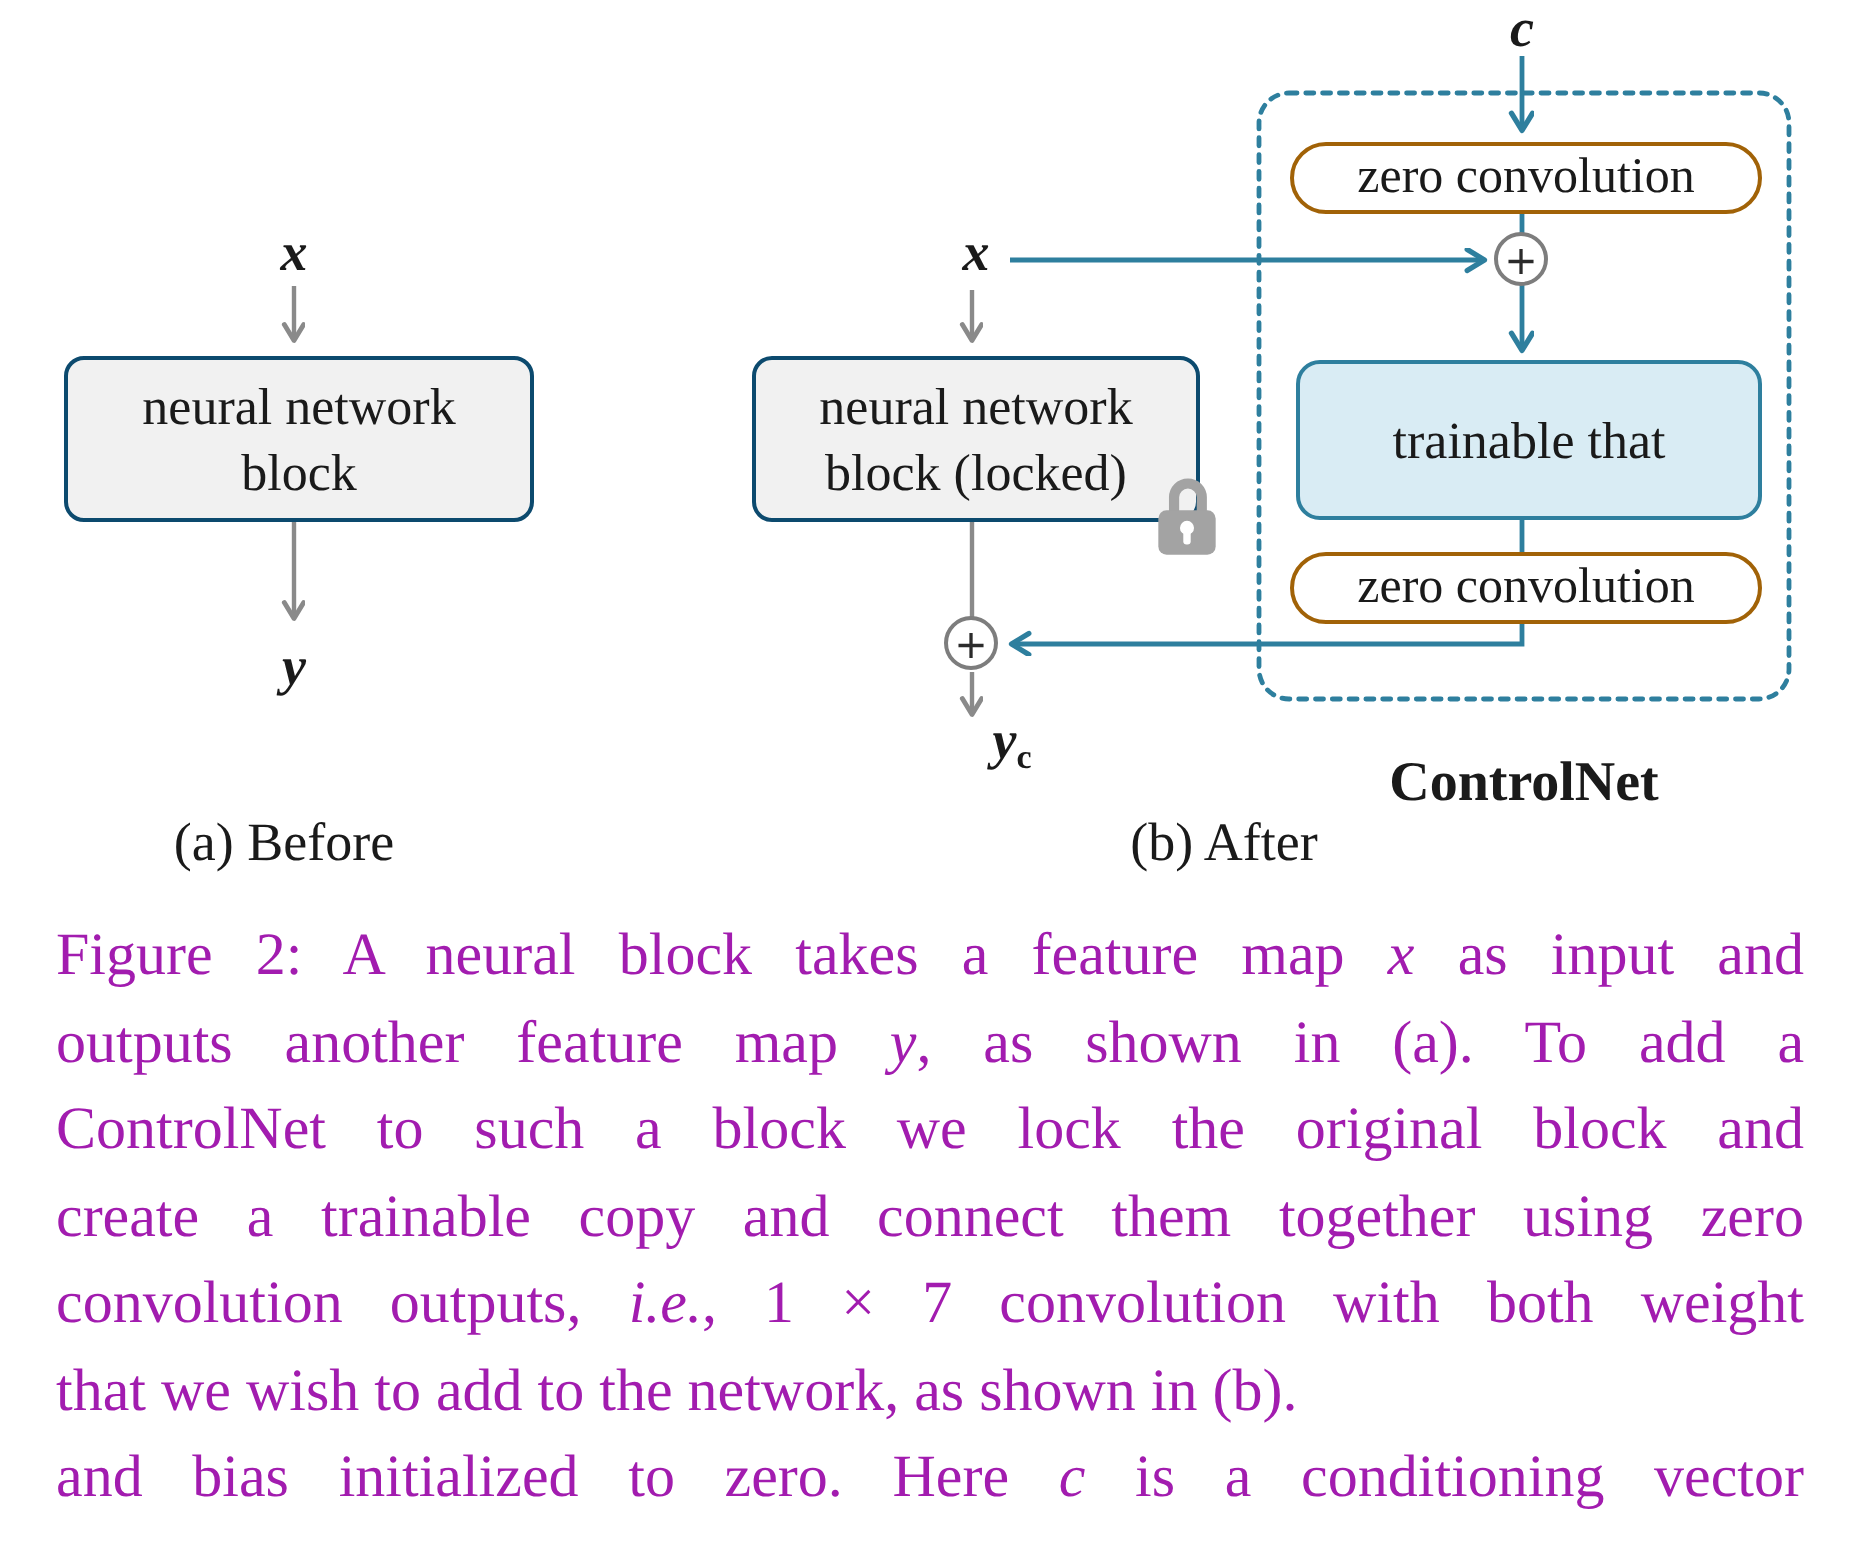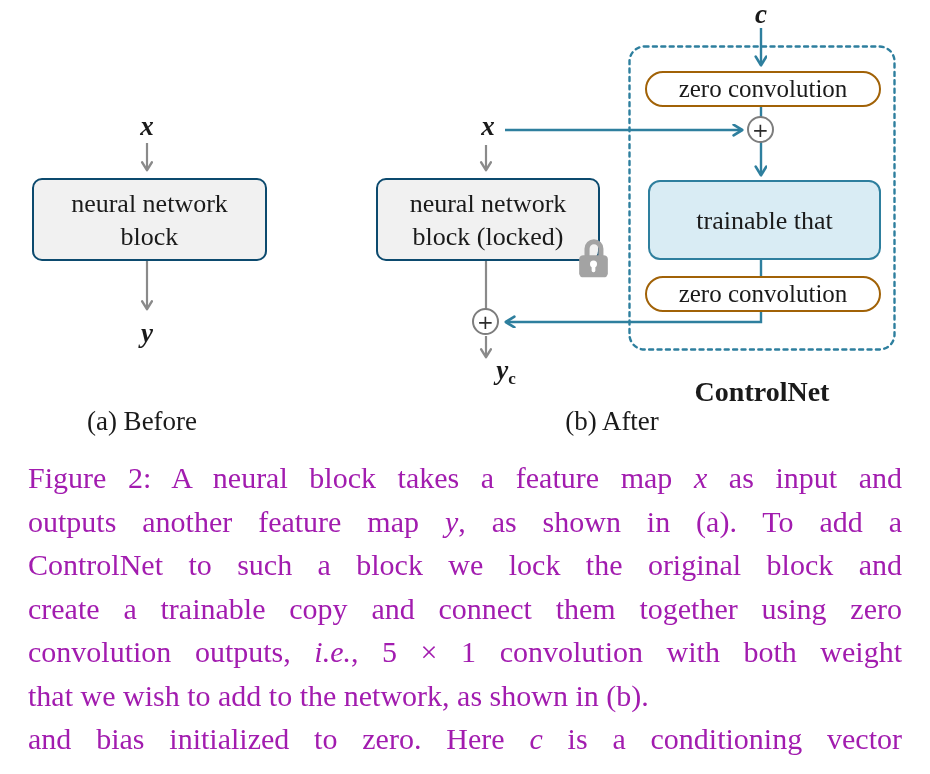--- a/index.html
+++ b/index.html
@@ -120,18 +120,18 @@
 
   <div class="cnlabel" style="left:662px;top:363px;margin-top:13px;">ControlNet</div>
 
   <div class="subcap" style="left:512px;top:406px;">(b) After</div>
 
   <div class="caption">
     <div class="cap-line j"><span>Figure 2: A neural block takes a feature map </span><span class="it">x</span><span> as input and</span></div>
     <div class="cap-line j"><span>outputs another feature map </span><span class="it">y</span><span>, as shown in (a). To add a</span></div>
     <div class="cap-line j"><span>ControlNet to such a block we lock the original block and</span></div>
     <div class="cap-line j"><span>create a trainable copy and connect them together using zero</span></div>
-    <div class="cap-line j"><span>convolution outputs, </span><span class="it">i.e.</span><span>, 5 × 1 convolution with both weight</span></div>
+    <div class="cap-line j"><span>convolution outputs, </span><span class="it">i.e.</span><span>, 1 × 7 convolution with both weight</span></div>
     <div class="cap-line"><span>that we wish to add to the network, as shown in (b).</span></div>
     <div class="cap-line j"><span>and bias initialized to zero. Here </span><span class="it">c</span><span> is a conditioning vector</span></div>
   </div>
 
 </div>
 
 </body></html>

